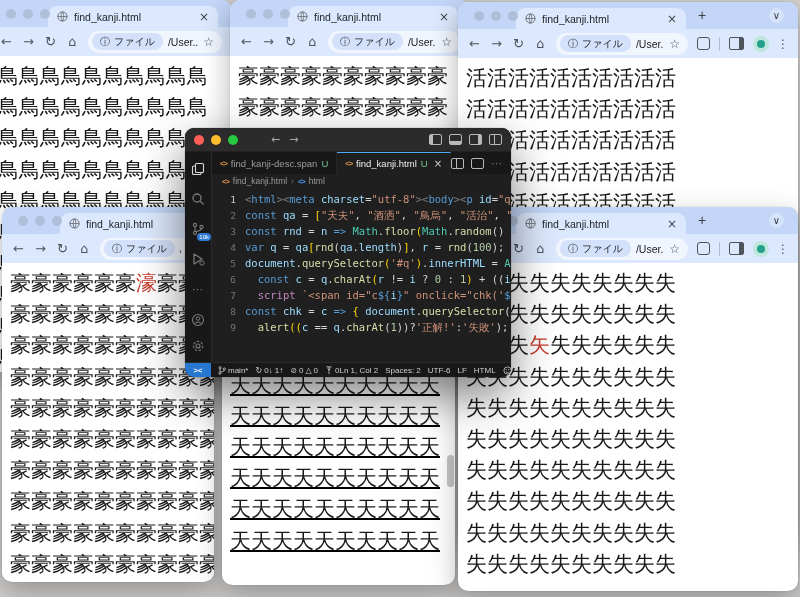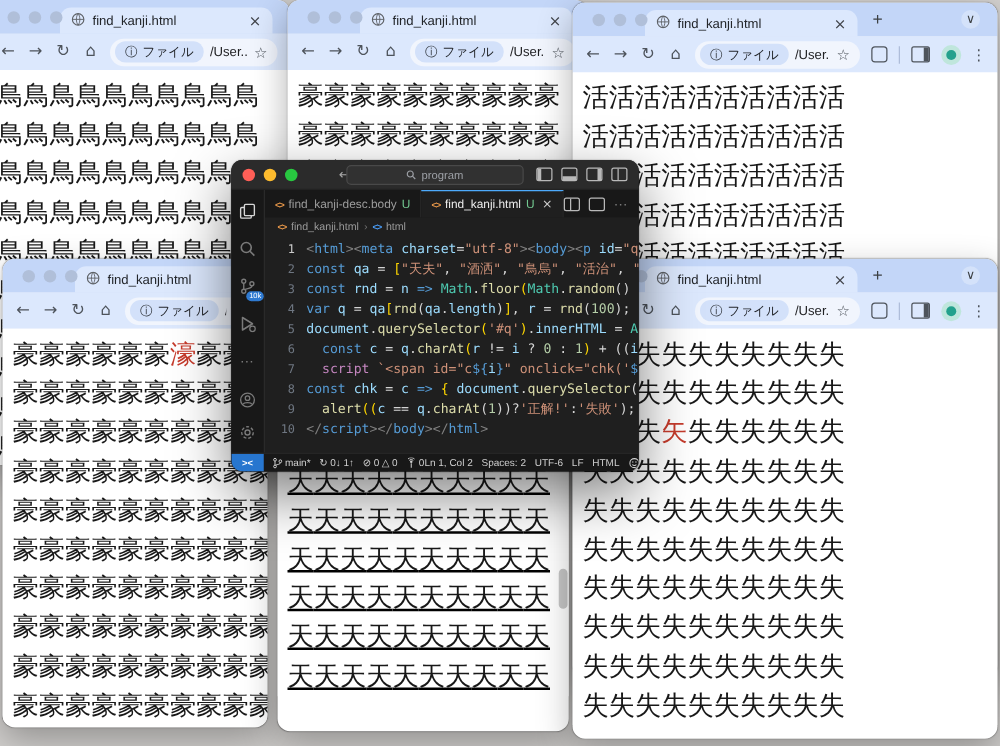--- a/index.html
+++ b/index.html
@@ -391,27 +391,20 @@
     </div>
   </div>
 
 <div id="vscode">
   <div class="vtitle">
     <span class="vdot r"></span>
     <span class="vdot y"></span>
     <span class="vdot g"></span>
     <span class="varr first">←</span>
     <span class="varr">→</span>
-    <div class="cmdcenter">
-      <svg width="8" height="8" viewBox="0 0 10 10">
-          <circle cx="4" cy="4" r="3" fill="none" stroke="#9da0a6" stroke-width="1.2"></circle>
-          <line x1="6.2" y1="6.2" x2="9" y2="9" stroke="#9da0a6" stroke-width="1.2"></line>
-        </svg>
-      <span>program</span>
-    </div>
     <div class="vwinicons">
       <span class="wi l"></span>
       <span class="wi b"></span>
       <span class="wi rr"></span>
       <span class="wi g"></span>
     </div>
   </div>
   <div class="vbody">
     <div class="activity">
       <span class="aic" style="color:#d7d7d7">
@@ -455,21 +448,21 @@
               <circle cx="7" cy="7" r="2" fill="none" stroke="currentColor" stroke-width="1.1"></circle>
               <circle cx="7" cy="7" r="4.6" fill="none" stroke="currentColor" stroke-width="1.1" stroke-dasharray="2.4 1.6"></circle>
             </svg>
         </span>
       </div>
     </div>
     <div class="veditors">
       <div class="vtabs">
         <div class="vtab">
           <span class="fico">&lt;&gt;</span>
-          <span>find_kanji-desc.body</span>
+          <span>find_kanji-desc.span</span>
           <span class="u">U</span>
         </div>
         <div class="vtab active">
           <span class="fico">&lt;&gt;</span>
           <span>find_kanji.html</span>
           <span class="u">U</span>
           <span class="vtclose">×</span>
         </div>
         <div class="vtabicons">
           <span class="wi g"></span>
@@ -487,21 +480,20 @@
       <div class="vcode">
           <div class="cline active"><span class="ln">1</span><span class="tk-p">&lt;</span><span class="tk-t">html</span><span class="tk-p">&gt;&lt;</span><span class="tk-t">meta</span><span class="tk-d"> </span><span class="tk-a">charset</span><span class="tk-d">=</span><span class="tk-s">"utf-8"</span><span class="tk-p">&gt;&lt;</span><span class="tk-t">body</span><span class="tk-p">&gt;&lt;</span><span class="tk-t">p</span><span class="tk-d"> </span><span class="tk-a">id</span><span class="tk-d">=</span><span class="tk-s">"q"</span></div>
           <div class="cline"><span class="ln">2</span><span class="tk-k">const</span><span class="tk-d"> </span><span class="tk-v">qa</span><span class="tk-d"> = </span><span class="tk-b">[</span><span class="tk-s">"天夫"</span><span class="tk-d">, </span><span class="tk-s">"酒洒"</span><span class="tk-d">, </span><span class="tk-s">"鳥烏"</span><span class="tk-d">, </span><span class="tk-s">"活治"</span><span class="tk-d">, </span><span class="tk-s">"豪濠</span></div>
           <div class="cline"><span class="ln">3</span><span class="tk-k">const</span><span class="tk-d"> </span><span class="tk-v">rnd</span><span class="tk-d"> = </span><span class="tk-v">n</span><span class="tk-d"> </span><span class="tk-k">=&gt;</span><span class="tk-d"> </span><span class="tk-c">Math</span><span class="tk-d">.</span><span class="tk-f">floor</span><span class="tk-b">(</span><span class="tk-c">Math</span><span class="tk-d">.</span><span class="tk-f">random</span><span class="tk-d">() * </span></div>
           <div class="cline"><span class="ln">4</span><span class="tk-k">var</span><span class="tk-d"> </span><span class="tk-v">q</span><span class="tk-d"> = </span><span class="tk-v">qa</span><span class="tk-b">[</span><span class="tk-f">rnd</span><span class="tk-d">(</span><span class="tk-v">qa</span><span class="tk-d">.</span><span class="tk-v">length</span><span class="tk-d">)</span><span class="tk-b">]</span><span class="tk-d">, </span><span class="tk-v">r</span><span class="tk-d"> = </span><span class="tk-f">rnd</span><span class="tk-d">(</span><span class="tk-n">100</span><span class="tk-d">);</span></div>
           <div class="cline"><span class="ln">5</span><span class="tk-v">document</span><span class="tk-d">.</span><span class="tk-f">querySelector</span><span class="tk-b">(</span><span class="tk-s">'#q'</span><span class="tk-b">)</span><span class="tk-d">.</span><span class="tk-v">innerHTML</span><span class="tk-d"> = </span><span class="tk-c">Array</span></div>
           <div class="cline"><span class="ln">6</span><span class="tk-d">  </span><span class="tk-k">const</span><span class="tk-d"> </span><span class="tk-v">c</span><span class="tk-d"> = </span><span class="tk-v">q</span><span class="tk-d">.</span><span class="tk-f">charAt</span><span class="tk-b">(</span><span class="tk-v">r</span><span class="tk-d"> != </span><span class="tk-v">i</span><span class="tk-d"> ? </span><span class="tk-n">0</span><span class="tk-d"> : </span><span class="tk-n">1</span><span class="tk-b">)</span><span class="tk-d"> + ((</span><span class="tk-v">i</span><span class="tk-d"> % </span></div>
           <div class="cline"><span class="ln">7</span><span class="tk-d">  </span><span class="tk-r">script</span><span class="tk-d"> </span><span class="tk-s">`&lt;span id="c</span><span class="tk-k">${</span><span class="tk-v">i</span><span class="tk-k">}</span><span class="tk-s">" onclick="chk('</span><span class="tk-k">${</span></div>
           <div class="cline"><span class="ln">8</span><span class="tk-k">const</span><span class="tk-d"> </span><span class="tk-v">chk</span><span class="tk-d"> = </span><span class="tk-v">c</span><span class="tk-d"> </span><span class="tk-k">=&gt;</span><span class="tk-d"> </span><span class="tk-b">{</span><span class="tk-d"> </span><span class="tk-v">document</span><span class="tk-d">.</span><span class="tk-f">querySelector</span><span class="tk-d">(</span><span class="tk-s">'#c'</span></div>
           <div class="cline"><span class="ln">9</span><span class="tk-d">  </span><span class="tk-f">alert</span><span class="tk-b">((</span><span class="tk-v">c</span><span class="tk-d"> == </span><span class="tk-v">q</span><span class="tk-d">.</span><span class="tk-f">charAt</span><span class="tk-d">(</span><span class="tk-n">1</span><span class="tk-d">))?</span><span class="tk-s">'正解!'</span><span class="tk-d">:</span><span class="tk-s">'失敗'</span><span class="tk-d">); </span></div>
-          <div class="cline"><span class="ln">10</span><span class="tk-p">&lt;/</span><span class="tk-t">script</span><span class="tk-p">&gt;&lt;/</span><span class="tk-t">body</span><span class="tk-p">&gt;&lt;/</span><span class="tk-t">html</span><span class="tk-p">&gt;</span></div>
         </div>
     </div>
   </div>
   <div class="vstatus">
     <span class="vremote">&gt;&lt;</span>
     <span class="sitem">
       <svg width="8" height="9" viewBox="0 0 8 9">
           <circle cx="2" cy="1.8" r="1.1" fill="none" stroke="#cfcfcf" stroke-width=".8"></circle>
           <circle cx="2" cy="7.2" r="1.1" fill="none" stroke="#cfcfcf" stroke-width=".8"></circle>
           <circle cx="6.3" cy="3" r="1.1" fill="none" stroke="#cfcfcf" stroke-width=".8"></circle>

